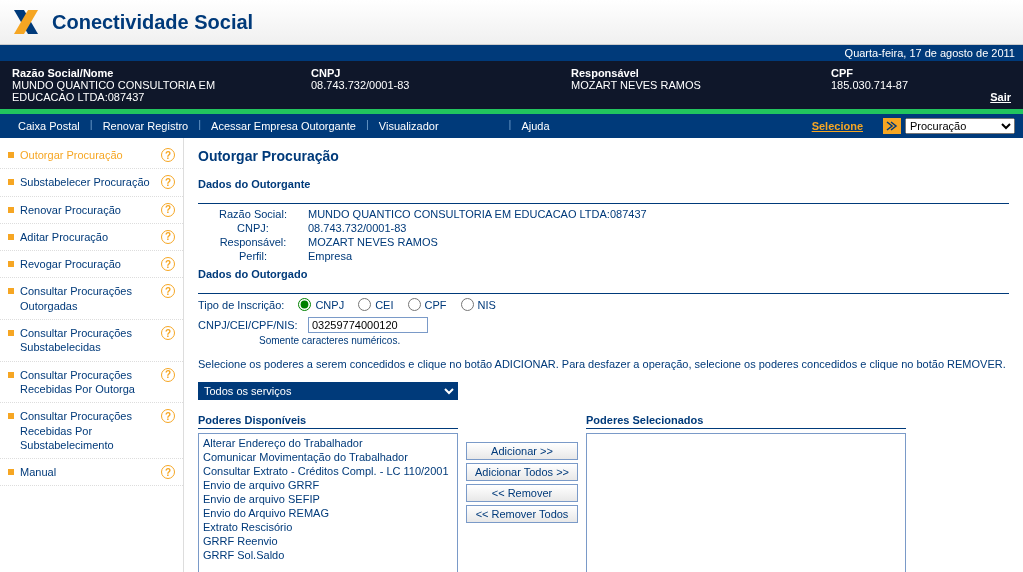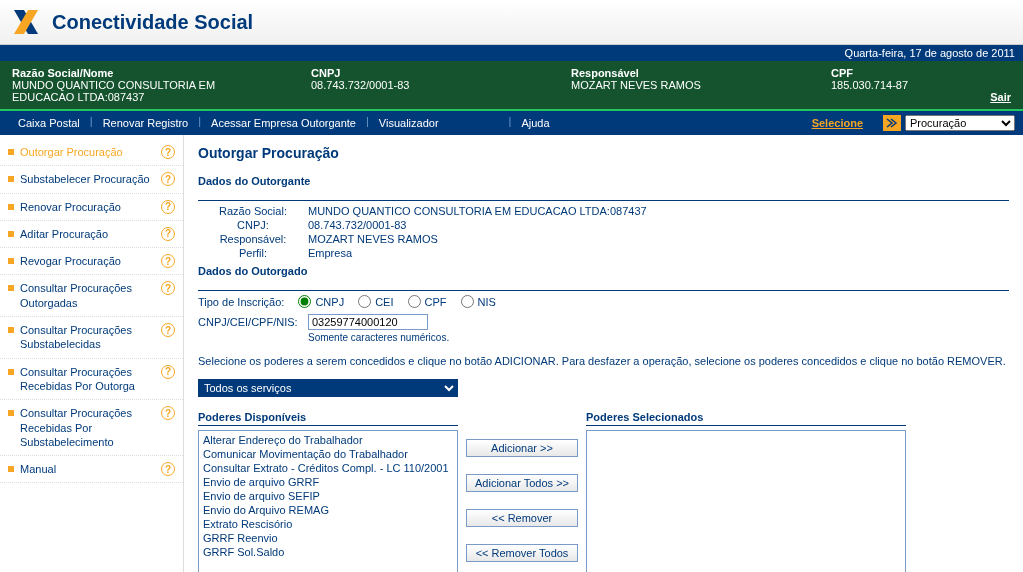--- a/index.html
+++ b/index.html
@@ -3,29 +3,29 @@
 <meta charset="utf-8">
 <style>
 * { box-sizing: border-box; margin: 0; padding: 0; }
 body { font-family: Arial, sans-serif; font-size: 11px; background: #fff; width: 1023px; }
 
 .header-bar { background: linear-gradient(#fff, #f0f0f0); border-bottom: 1px solid #ccc; padding: 8px 12px; display: flex; align-items: center; }
 .logo { width: 28px; height: 28px; margin-right: 12px; position: relative; }
 .logo svg { width: 100%; height: 100%; }
 .app-title { color: #003a7a; font-size: 20px; font-weight: bold; }
 
-.info-bar { background: #14532d; color: #fff; padding: 6px 12px; display: flex; position: relative; }
+.info-bar { background: #0f172a; color: #fff; padding: 6px 12px; display: flex; position: relative; }
 .info-bar .col { margin-right: 60px; }
 .info-bar .col .label { font-weight: bold; font-size: 11px; }
 .info-bar .col .value { font-size: 11px; }
 .info-bar .sair { position: absolute; right: 12px; bottom: 6px; font-weight: bold; text-decoration: underline; cursor: pointer; }
 
 .date-row { background: #003a7a; color: #fff; text-align: right; padding: 2px 8px; font-size: 11px; }
 
-.nav-bar { background: #003a7a; color: #fff; padding: 4px 8px; display: flex; border-top: 2px solid #22c55e; }
+.nav-bar { background: #003a7a; color: #fff; padding: 4px 8px; display: flex; border-top: 5px solid #22c55e; }
 .nav-item { color: #fff; padding: 2px 10px; cursor: pointer; }
 .nav-sep { color: #6a9ac8; }
 .nav-right { margin-left: auto; display: flex; align-items: center; }
 .selecione { color: #f6a623; font-weight: bold; margin-right: 20px; text-decoration: underline; }
 .sel-btn { background: #f6a623; width: 18px; height: 16px; display: flex; align-items: center; justify-content: center; margin-right: 4px; cursor: pointer; }
 .sel-btn svg { width: 12px; height: 10px; }
 .nav-select { font-size: 11px; width: 110px; }
 
 .main { display: flex; }
 
@@ -43,34 +43,34 @@
 .row .lbl { width: 110px; }
 .row .val { }
 
 .radios { display: flex; align-items: center; gap: 14px; margin: 4px 0; }
 .radios label { display: flex; align-items: center; gap: 4px; cursor: pointer; }
 .radios input { accent-color: green; }
 
 .input-row { display: flex; align-items: center; margin: 6px 0 2px; }
 .input-row .lbl { width: 110px; }
 .input-row input { border: 1px solid #7a9ac8; padding: 1px 3px; font-size: 11px; width: 120px; }
-.hint { margin-left: 110px; font-size: 10px; }
+.hint { margin-left: 61px; font-size: 10px; }
 
 .instr { margin: 12px 0; font-size: 11px; }
 
 .filter-label { font-weight: bold; border-bottom: 1px solid #003a7a; padding-bottom: 2px; margin-bottom: 4px; }
 .filter-select { width: 260px; background: #003a7a; color: #fff; border: 1px solid #003a7a; font-size: 11px; padding: 1px; }
 
 .poderes { display: flex; margin-top: 14px; gap: 8px; align-items: flex-start; }
 .pod-col { }
 .pod-title { font-weight: bold; border-bottom: 1px solid #003a7a; padding-bottom: 2px; margin-bottom: 4px; }
 .pod-list { border: 1px solid #7a9ac8; width: 260px; height: 158px; overflow-y: scroll; padding: 2px; }
 .pod-list .opt { color: #003a7a; padding: 1px 2px; cursor: pointer; white-space: nowrap; }
 .pod-list.empty { width: 320px; }
-.pod-buttons { display: flex; flex-direction: column; gap: 17px; margin-top: 28px; }
+.pod-buttons { display: flex; flex-direction: column; gap: 3px; margin-top: 28px; }
 .pod-buttons button { background: linear-gradient(#fff,#e8e8e8); border: 1px solid #7a9ac8; color: #003a7a; font-size: 11px; padding: 2px 6px; cursor: pointer; width: 112px; }
 </style>
 </head>
 <body>
 
 <div class="header-bar">
   <div class="logo">
     <svg viewBox="0 0 28 28">
         <polygon points="2,2 12,2 26,26 16,26" fill="#003a7a"></polygon>
         <polygon points="16,2 26,2 12,26 2,26" fill="#f6a623"></polygon>

